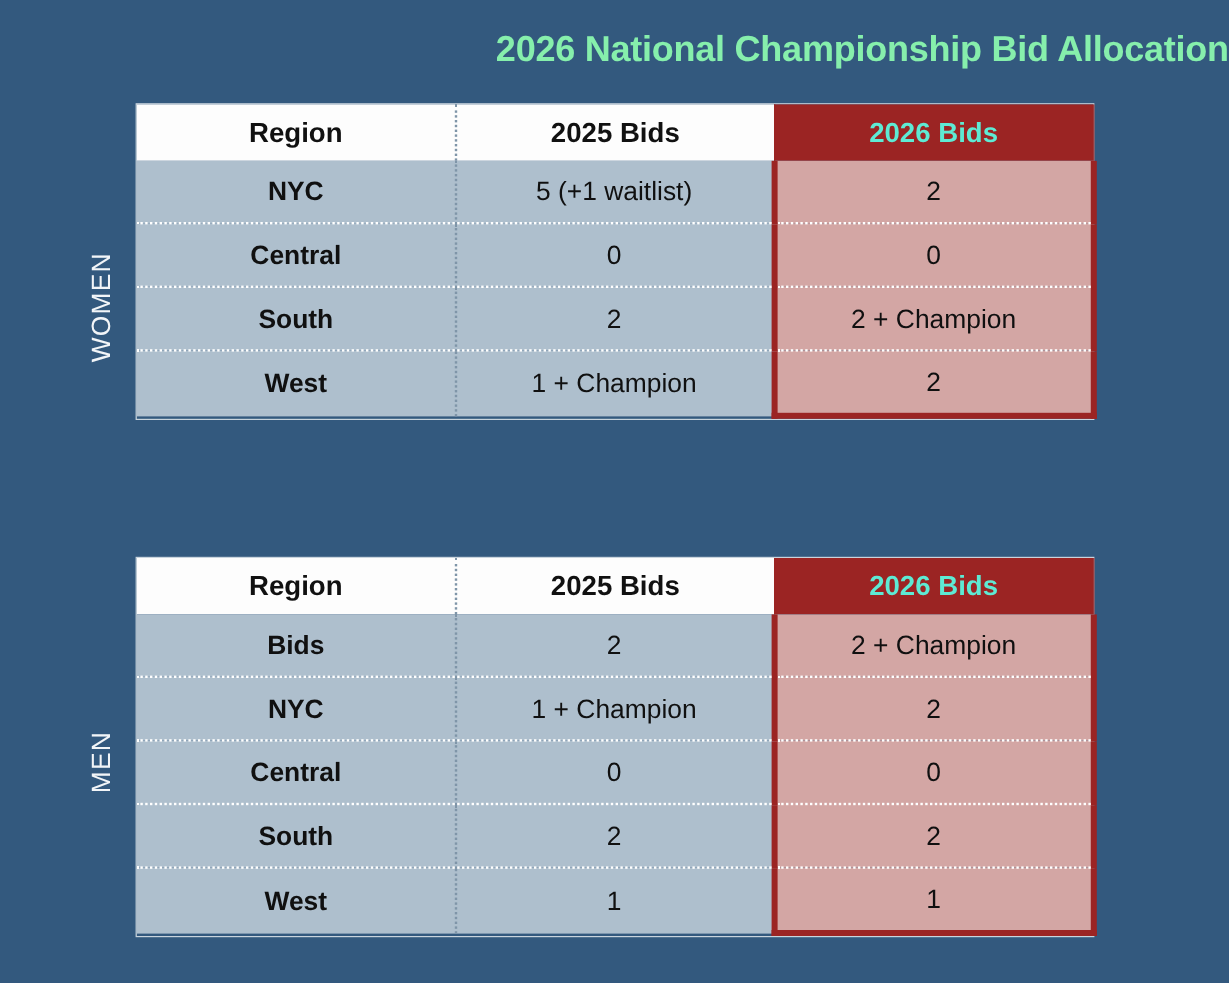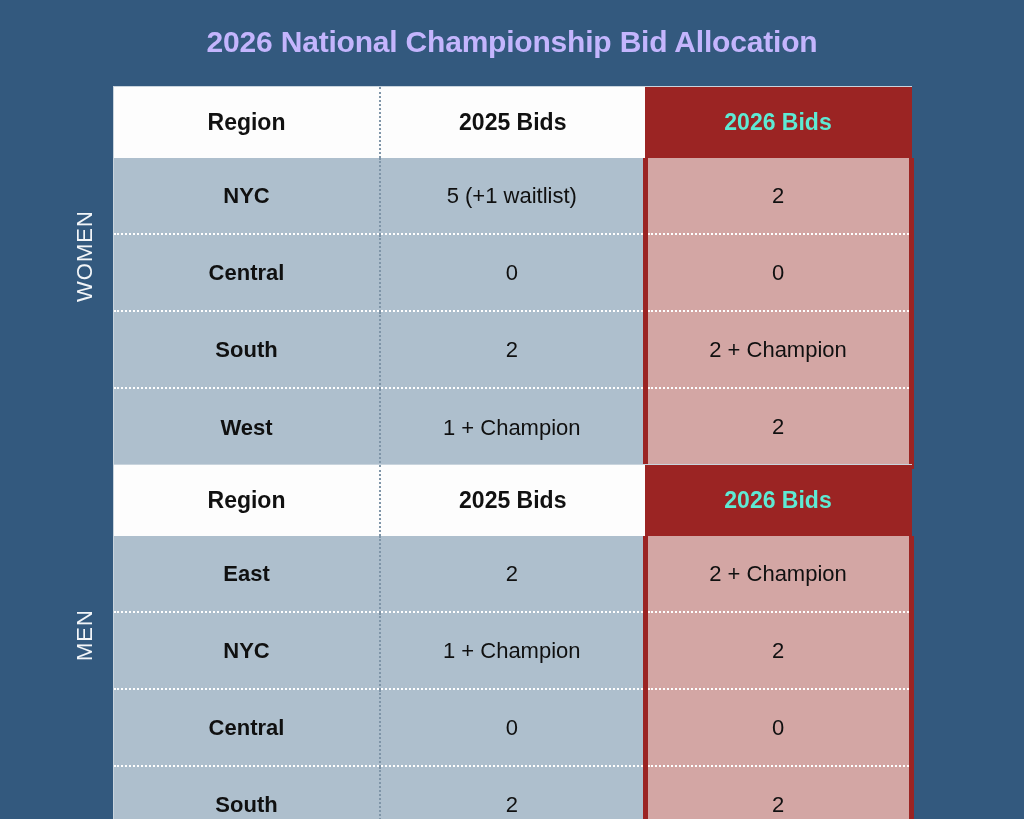--- a/index.html
+++ b/index.html
@@ -19,22 +19,22 @@
     width: 1024px;
     height: 819px;
   }
 
   
   .title {
     position: absolute;
     top: 25px;
     left: 0;
     width: 1024px;
-    text-align: center;
-    color: #c4b5fd;
+    text-align: right;
+    color: #86efac;
     font-size: 30px;
     font-weight: bold;
     letter-spacing: -0.2px;
   }
 
   
   .side-label {
     position: absolute;
     color: #f2f5f8;
     font-size: 22px;
@@ -65,21 +65,21 @@
   }
   .table-women { top: 86px; }
   .table-men   { top: 464px; }
 
   table.bid-table {
     border-collapse: collapse;
     table-layout: fixed;
     width: 100%;
   }
   table.bid-table td, table.bid-table th {
-    padding: 12px;
+    padding: 0;
     margin: 0;
   }
 
   .col-region { width: 266px; }
   .col-prev   { width: 265px; }
   .col-next   { width: 266px; }
 
   
   tr.head-row th {
     height: 47px;
@@ -191,21 +191,21 @@
       </colgroup>
       <thead>
         <tr class="head-row">
           <th class="region-head">Region</th>
           <th>2025 Bids</th>
           <th class="hl">2026 Bids</th>
         </tr>
       </thead>
       <tbody>
         <tr class="body-row first">
-          <td class="region-cell">East</td>
+          <td class="region-cell">Bids</td>
           <td>2</td>
           <td class="hl">2 + Champion</td>
         </tr>
         <tr class="body-row">
           <td class="region-cell">NYC</td>
           <td>1 + Champion</td>
           <td class="hl">2</td>
         </tr>
         <tr class="body-row">
           <td class="region-cell">Central</td>

